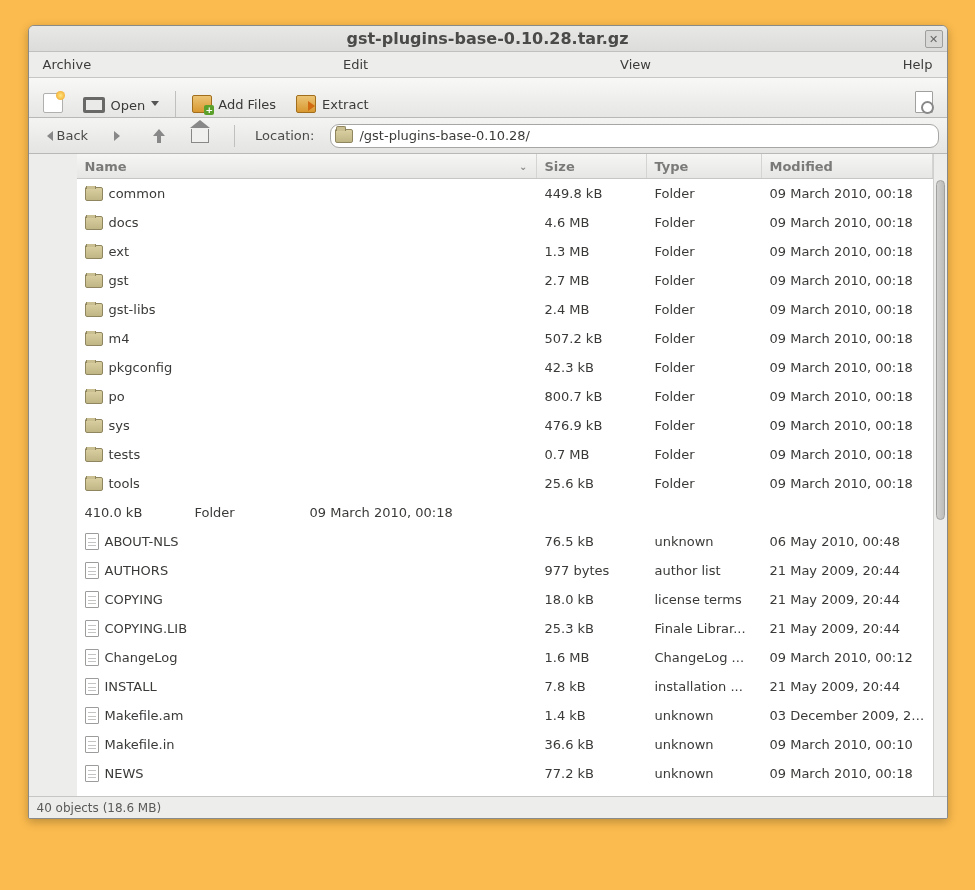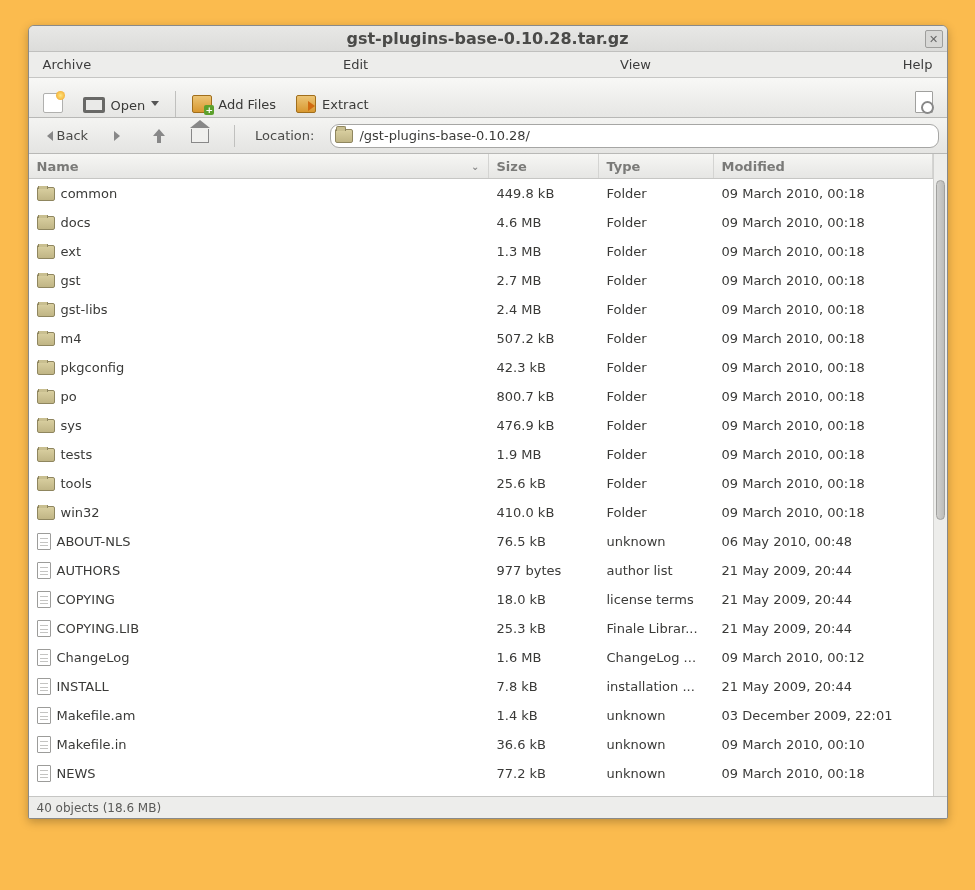--- a/index.html
+++ b/index.html
@@ -122,20 +122,21 @@
     padding: 0 4px;
     gap: 6px;
     font-size: 13px;
     color: #3a3a38;
   }
   .filelist {
     background: #ffffff;
     height: 642px;
     display: flex;
     position: relative;
+    margin-left: 48px;
   }
   .columns {
     flex: 1;
     display: flex;
     flex-direction: column;
     overflow: hidden;
   }
   .col-headers {
     height: 25px;
     background: linear-gradient(to bottom, #f6f6f4, #e6e6e4);
@@ -524,38 +525,34 @@
             </div>
             <div class="cell cell-size">476.9 kB</div>
             <div class="cell cell-type">Folder</div>
             <div class="cell cell-mod">09 March 2010, 00:18</div>
           </div>
           <div class="row">
             <div class="cell cell-name">
               <span class="ico ico-folder"></span>
               <span>tests</span>
             </div>
-            <div class="cell cell-size">1.9 MB</div>
+            <div class="cell cell-size">0.7 MB</div>
             <div class="cell cell-type">Folder</div>
             <div class="cell cell-mod">09 March 2010, 00:18</div>
           </div>
           <div class="row">
             <div class="cell cell-name">
               <span class="ico ico-folder"></span>
               <span>tools</span>
             </div>
             <div class="cell cell-size">25.6 kB</div>
             <div class="cell cell-type">Folder</div>
             <div class="cell cell-mod">09 March 2010, 00:18</div>
           </div>
           <div class="row">
-            <div class="cell cell-name">
-              <span class="ico ico-folder"></span>
-              <span>win32</span>
-            </div>
             <div class="cell cell-size">410.0 kB</div>
             <div class="cell cell-type">Folder</div>
             <div class="cell cell-mod">09 March 2010, 00:18</div>
           </div>
           <div class="row">
             <div class="cell cell-name">
               <span class="ico ico-file"></span>
               <span>ABOUT-NLS</span>
             </div>
             <div class="cell cell-size">76.5 kB</div>

